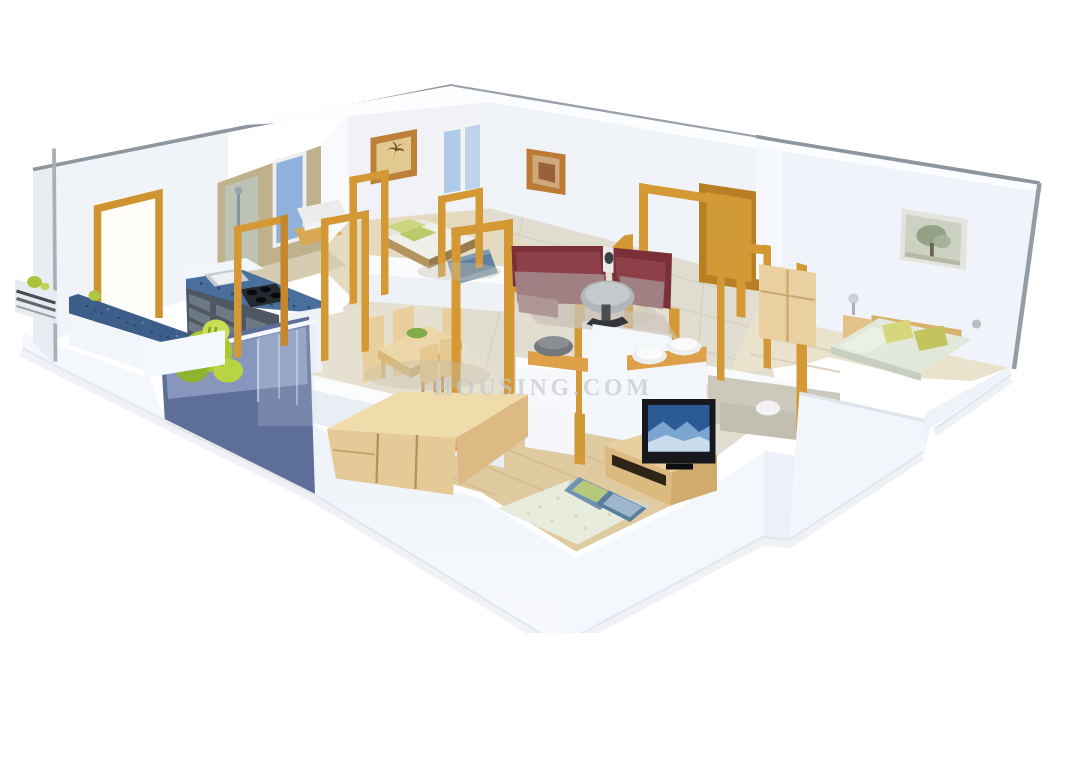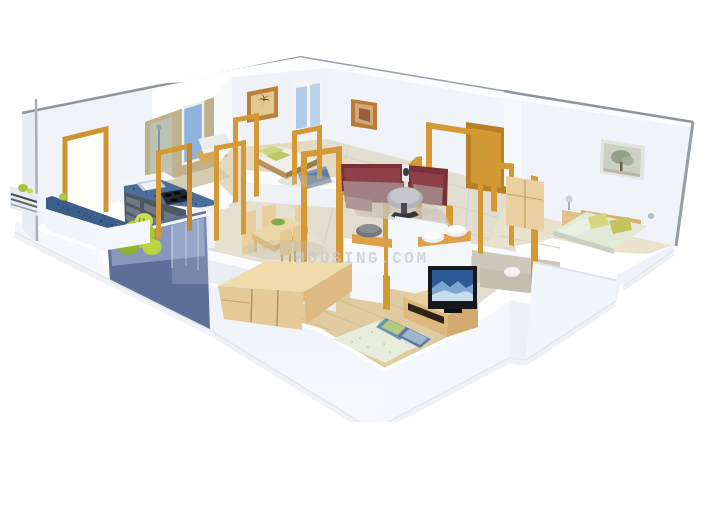--- a/index.html
+++ b/index.html
@@ -1,16 +1,16 @@
 <!DOCTYPE html>
 <html><head>
 <meta charset="utf-8">
 <style>
 html,body{margin:0;padding:0;background:#ffffff;}
-#scene{width:720px;height:422px;position:relative;overflow:hidden;font-family:Liberation Mono, monospace;}
+#scene{width:720px;height:422px;position:relative;overflow:hidden;font-family:Liberation Serif, serif;}
 </style>
 </head>
 <body>
 <div id="scene">
 <svg width="720" height="509" viewBox="0 0 720 509" xmlns="http://www.w3.org/2000/svg">
 <defs>
 <linearGradient id="bandg" x1="0" y1="0" x2="0" y2="1">
 <stop offset="0" stop-color="#e9eef5"></stop>
 <stop offset="1" stop-color="#fbfcfe"></stop>
 </linearGradient>

